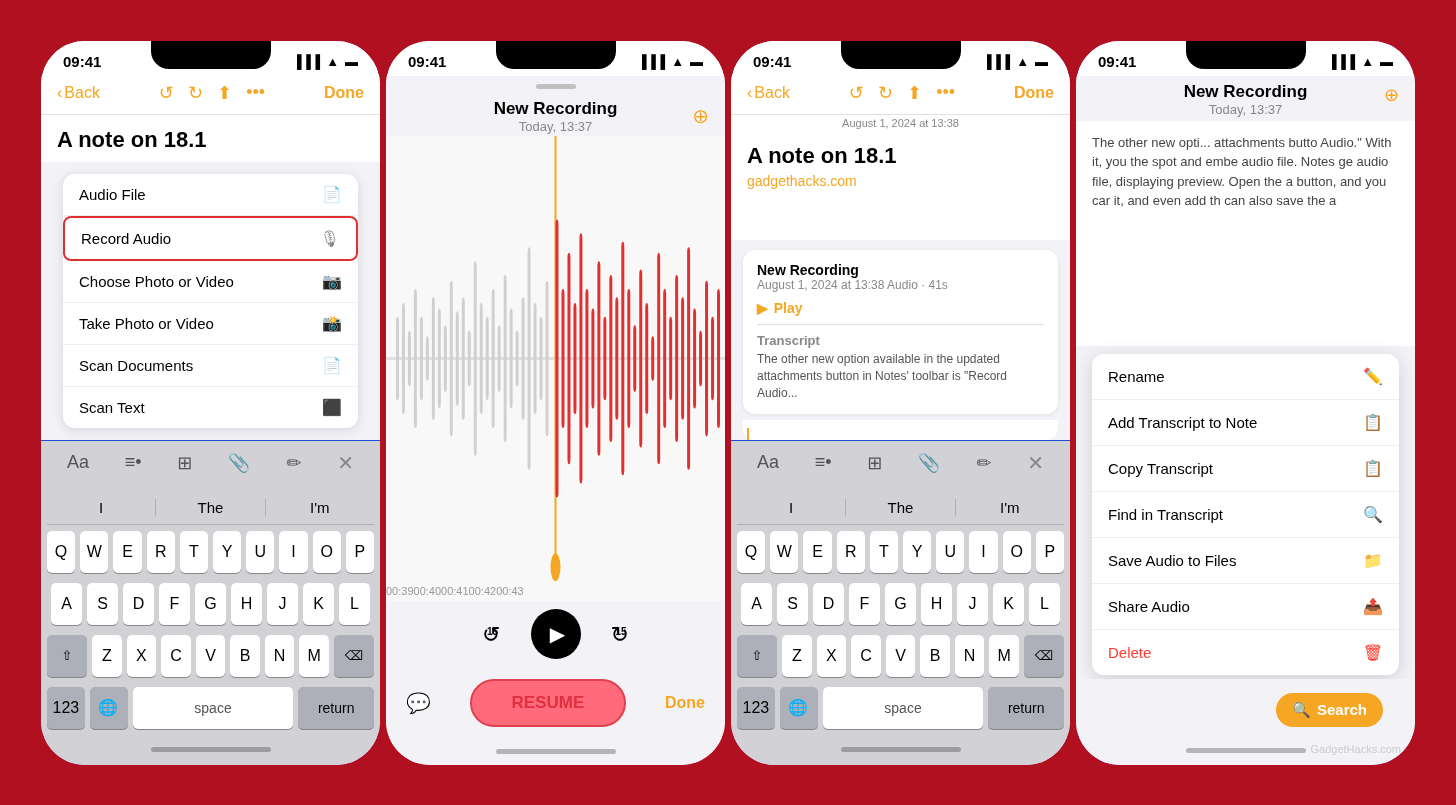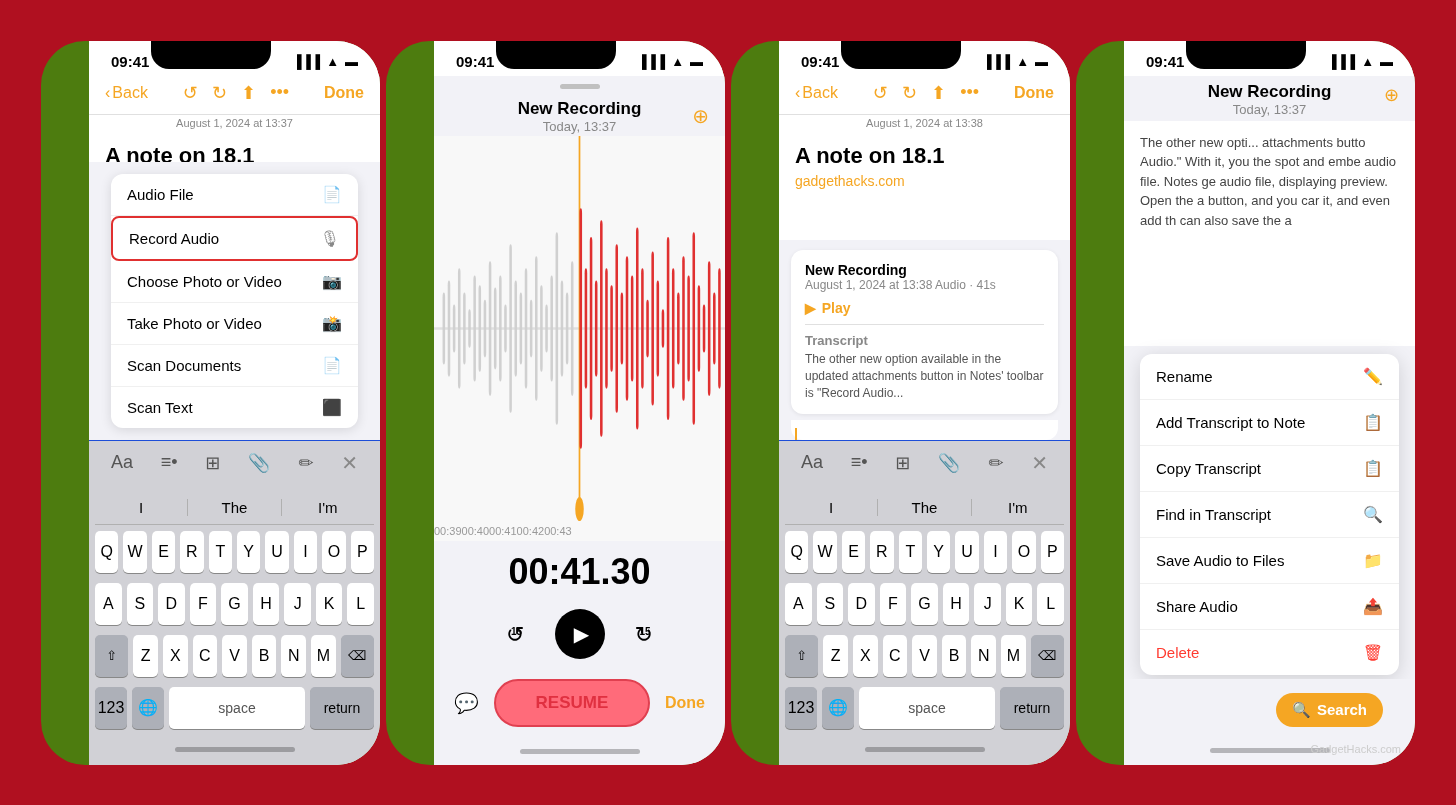--- a/index.html
+++ b/index.html
@@ -16,27 +16,26 @@
     .outer {
       width: 1410px;
       height: 760px;
       background: #b01020;
       display: flex;
       gap: 6px;
       padding: 18px 18px;
     }
     .phone {
       flex: 1;
-      background: #4d7c0f;
+      background: #6d28d9;
       border-radius: 44px;
       overflow: hidden;
       position: relative;
       display: flex;
       flex-direction: column;
-      padding-left: 48px;
     }
     .phone-inner {
       flex: 1;
       background: #f2f2f7;
       display: flex;
       flex-direction: column;
       overflow: hidden;
     }
     
     .status-bar {
@@ -440,21 +439,20 @@
           <span>Back</span>
         </div>
         <div class="nav-icons">
           <span class="nav-icon">↺</span>
           <span class="nav-icon">↻</span>
           <span class="nav-icon">⬆</span>
           <span class="nav-icon">•••</span>
         </div>
         <span class="nav-done">Done</span>
       </div>
-      <div class="timestamp">August 1, 2024 at 13:37</div>
 
       <div class="note-content">
         <div class="note-title">A note on 18.1</div>
 
       </div>
 
       <div style="padding: 4px 10px;">
         <div class="attach-menu">
           <div class="attach-item">
             <span>Audio File</span>
@@ -635,21 +633,20 @@
           <rect x="332" y="55" width="3" height="50" rx="2" fill="#e03030"></rect>
         </svg>
       </div>
       <div class="time-labels">
         <span>00:39</span>
         <span>00:40</span>
         <span>00:41</span>
         <span>00:42</span>
         <span>00:43</span>
       </div>
-      <div class="playback-time">00:41.30</div>
       <div class="playback-controls">
         <span class="ctrl-btn" style="font-size:26px;position:relative;">
           <span style="font-size:22px;">↺</span><span style="font-size:10px;position:absolute;top:8px;left:5px;font-weight:700;">15</span>
         </span>
         <div class="play-btn" style="background:#000;border-radius:50%;width:50px;height:50px;display:flex;align-items:center;justify-content:center;">
           <span style="color:#fff;font-size:20px;margin-left:4px;">▶</span>
         </div>
         <span class="ctrl-btn" style="font-size:26px;position:relative;">
           <span style="font-size:22px;">↻</span><span style="font-size:10px;position:absolute;top:8px;left:5px;font-weight:700;">15</span>
         </span>

